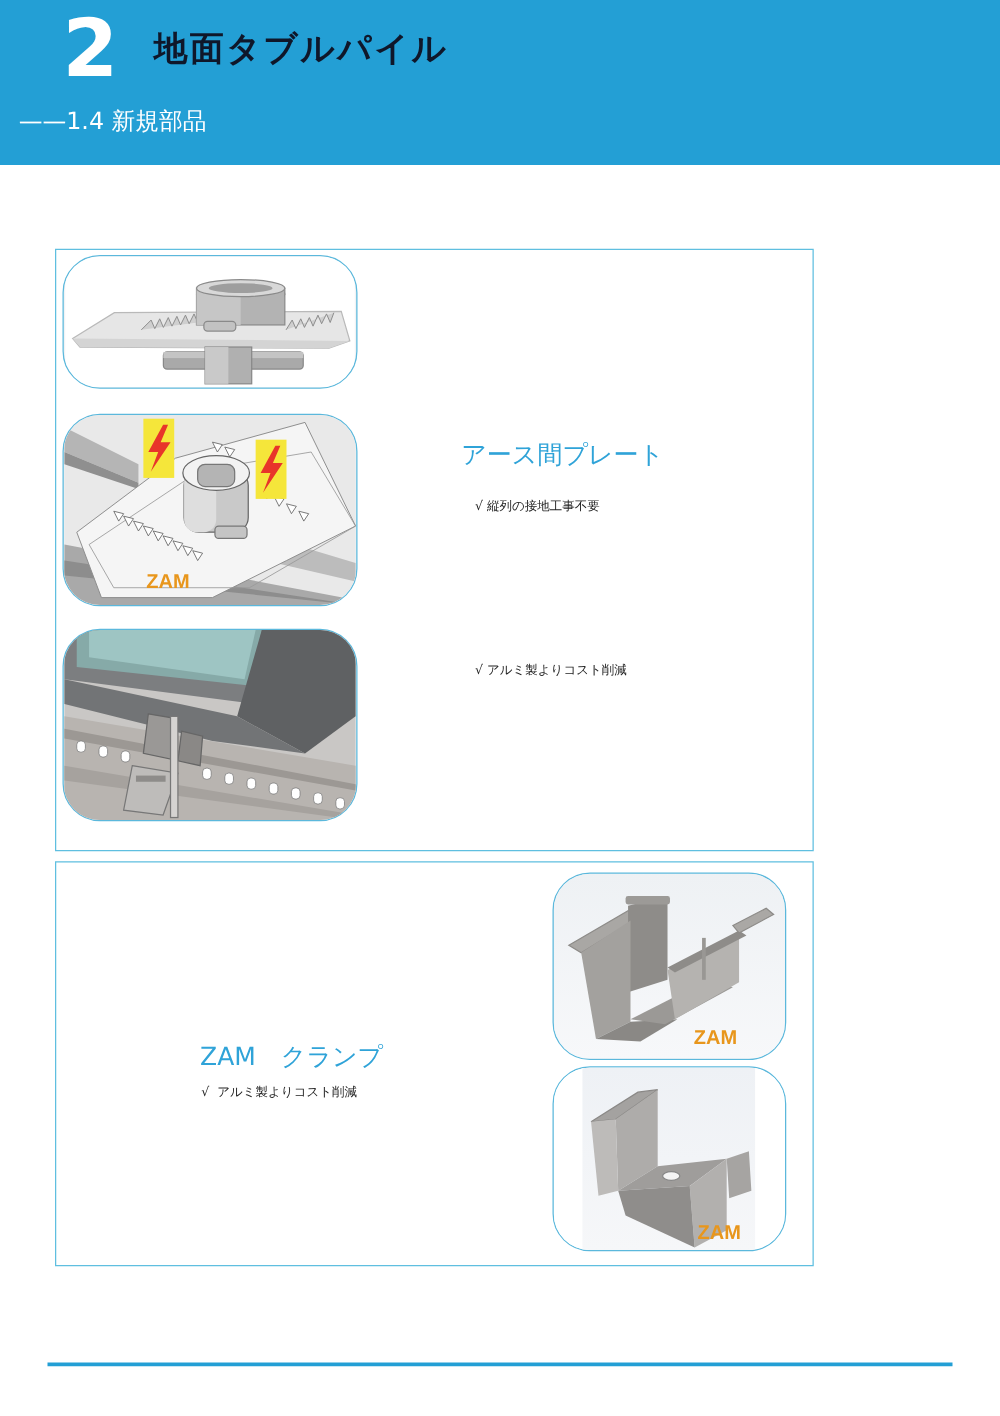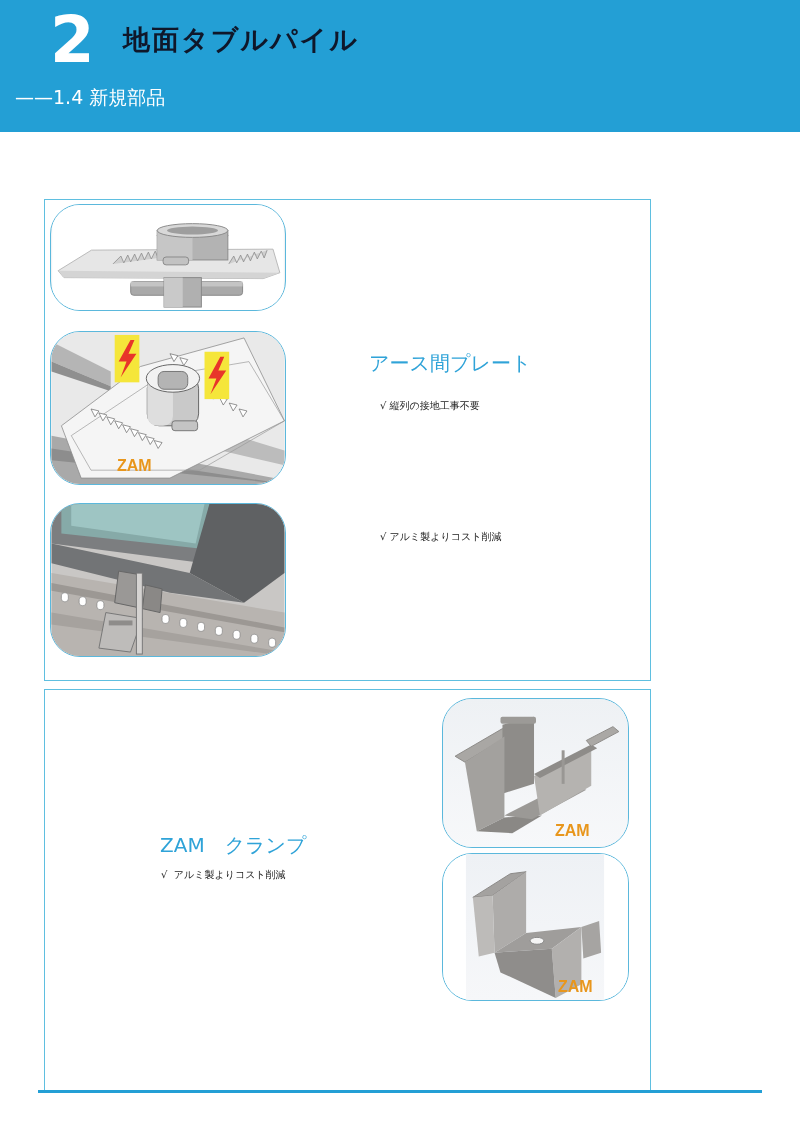--- a/index.html
+++ b/index.html
@@ -23,21 +23,21 @@
     line-height:44px;
   }
   .section-sub {
     position:absolute; left:15px; top:84px;
     font-size:19px; color:#ffffff; line-height:26px;
   }
   .box {
     position:absolute; border:1px solid #5fbfe0; box-sizing:border-box; background:#fff;
   }
   .box1 { left:44px; top:199px; width:607px; height:482px; }
-  .box2 { left:44px; top:689px; width:607px; height:404px; }
+  .box2 { left:44px; top:689px; width:607px; height:324px; }
   .img-frame {
     position:absolute; border:1.5px solid #5bb8dc; border-radius:30px; overflow:hidden; box-sizing:border-box;
     background:#f1f3f5;
   }
   .img-frame svg { display:block; width:100%; height:100%; }
   .title-blue {
     position:absolute; color:#2fa3d8; font-size:20px; line-height:26px; white-space:pre;
   }
   .bullet {
     position:absolute; color:#222; font-size:10px; line-height:16px; white-space:pre;

